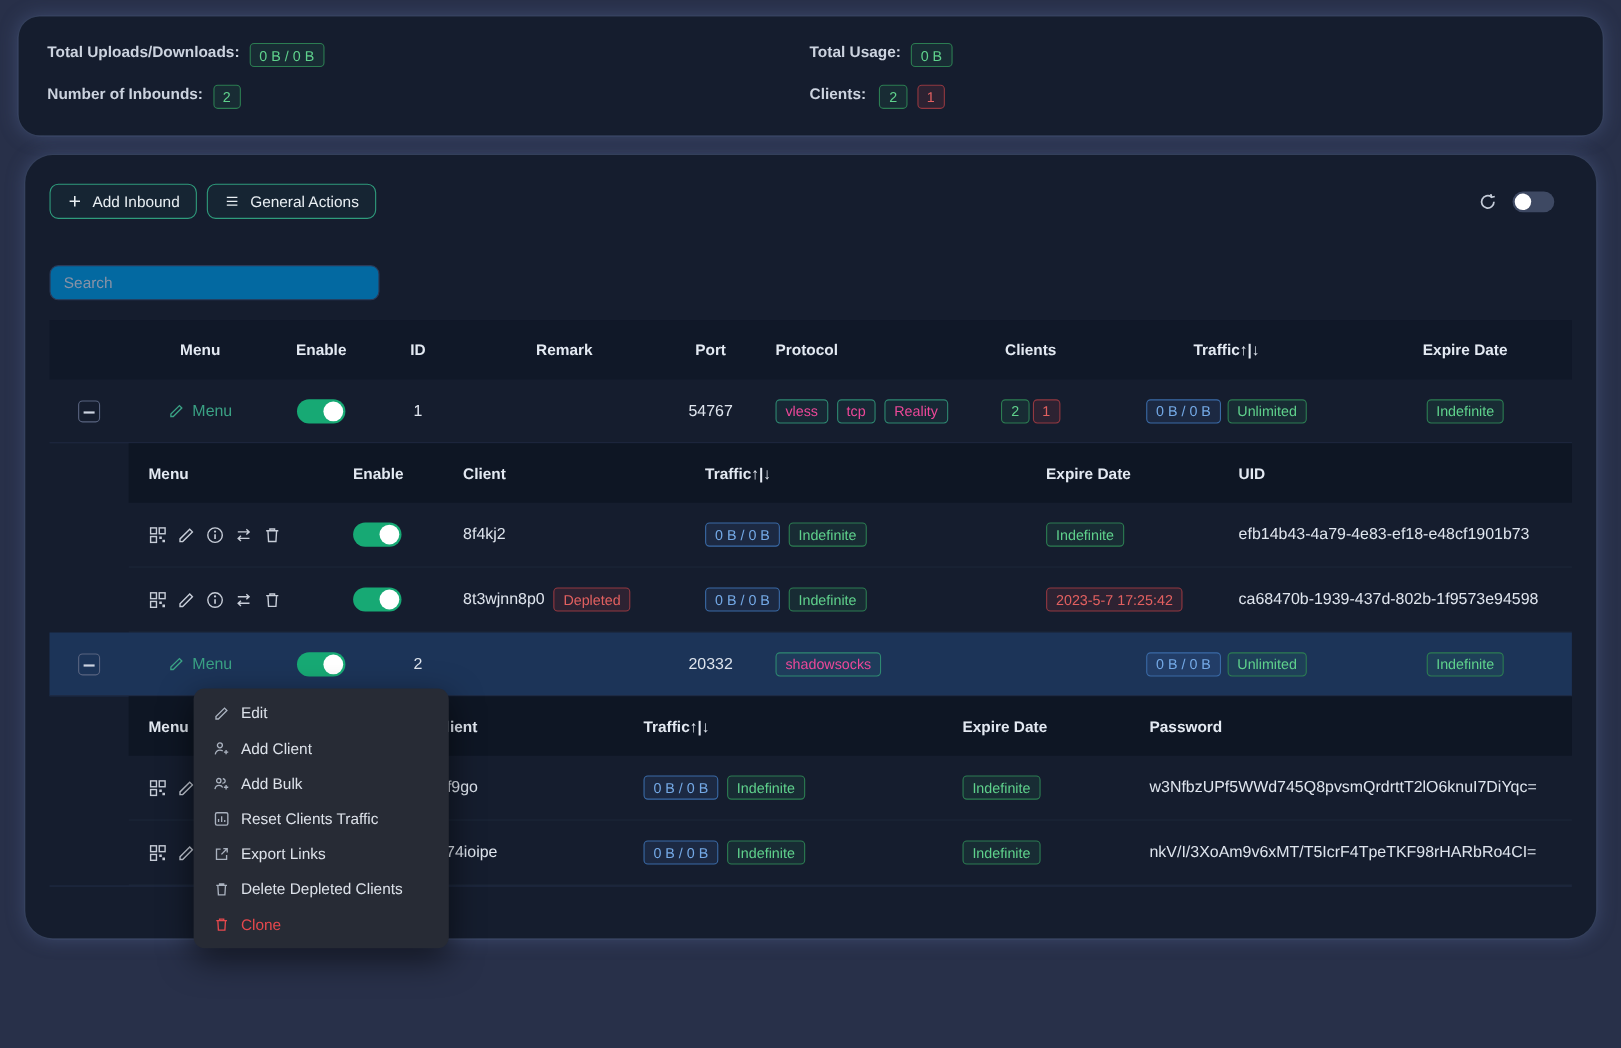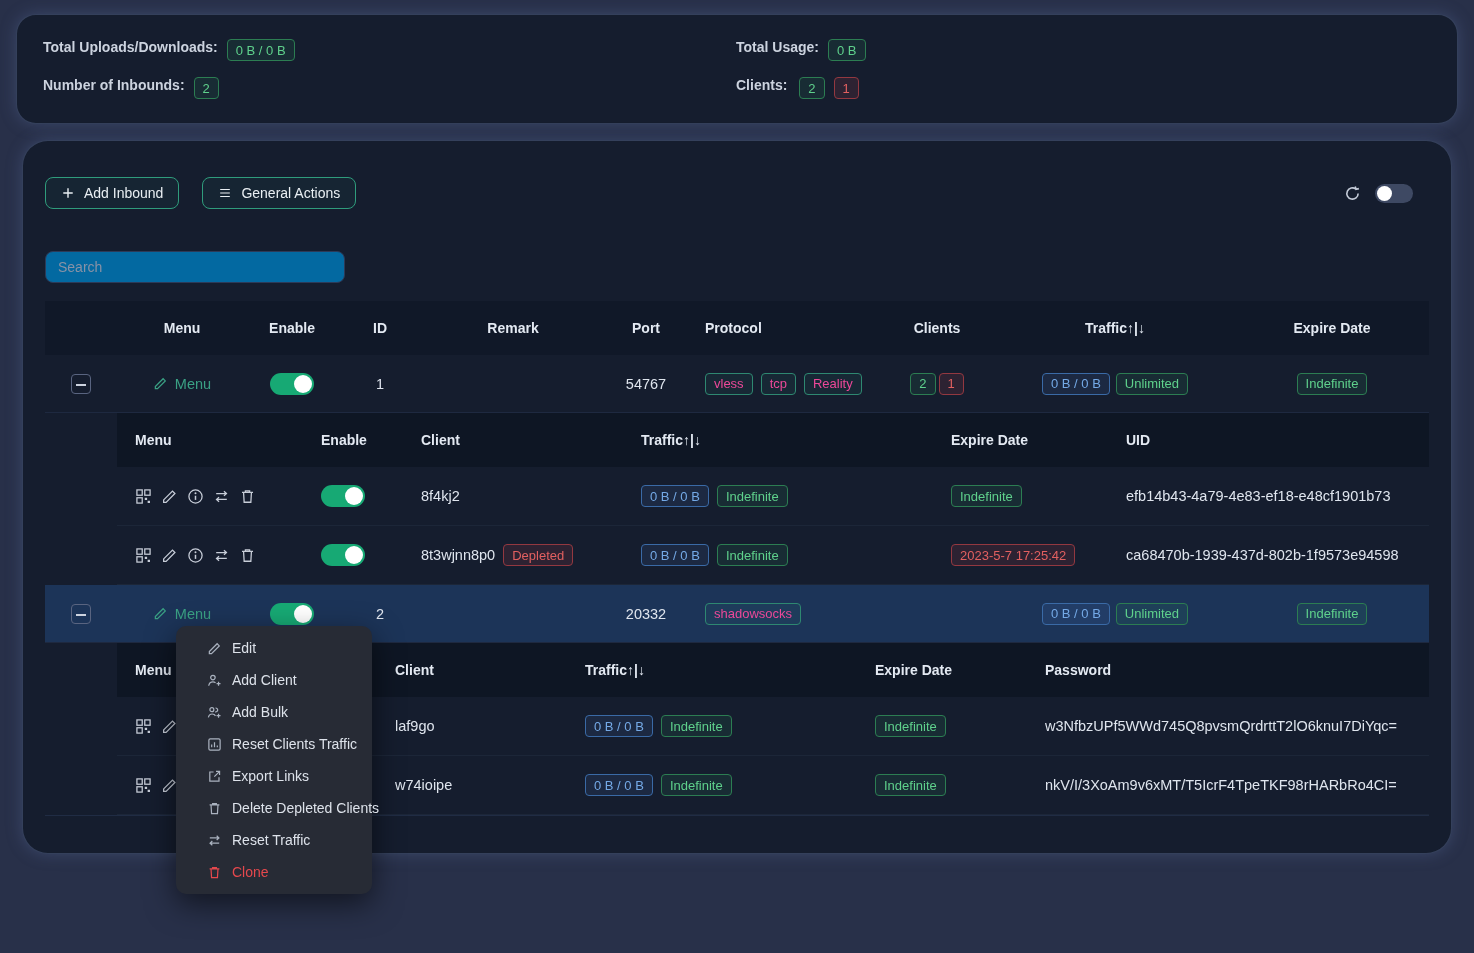--- a/index.html
+++ b/index.html
@@ -40,21 +40,21 @@
   .tag-red   { color:#e26060; border-color:#933840; background:rgba(210,70,80,.13); }
   .tag-blue  { color:#74a9e6; border-color:#3a6aa6; background:rgba(80,130,210,.12); }
   .tag-proto { color:#ec4899; border-color:#2e8871; background:rgba(46,136,113,.10); }
   
   .main-card {
     margin:16px 22px 0 22px;
     height:714px;
     border-radius:26px;
     padding:22px;
   }
-  .toolbar { display:flex; align-items:center; margin-top:14px; margin-bottom:42px; gap:23px; }
+  .toolbar { display:flex; align-items:center; margin-top:4px; margin-bottom:42px; gap:9px; }
   .btn {
     height:32px; padding:0 15px;
     border-radius:8px;
     border:1px solid #2f9c7c;
     background:rgba(47,156,124,.07);
     color:#e9eff3; font-size:14px; font-weight:500;
     display:inline-flex; align-items:center; gap:9px;
     cursor:pointer; font-family:inherit;
   }
   .toolbar-right { margin-left:auto; display:flex; align-items:center; gap:14px; padding-right:16px; }
@@ -97,22 +97,22 @@
   .menu-link { color:#3aa184; display:inline-flex; align-items:center; gap:7px; cursor:pointer; font-size:14.5px; }
   .expand-btn {
     width:20px; height:20px; border:1px solid #596480; border-radius:4px;
     background:transparent; position:relative; cursor:pointer;
   }
   .expand-btn::after { content:""; position:absolute; left:4px; right:4px; top:9px; height:2px; background:#ccd3df; }
   .uid-text, .pw-text, .client-name, .num-text { color:#dfe5ee; font-size:14.5px; }
   .table-footer { height:24px; border-top:1px solid #202c44; }
   
   .context-menu {
-    position:absolute; left:176px; top:626px; width:196px;
-    background:#272b35; border-radius:10px; padding:6px 17px;
+    position:absolute; left:176px; top:626px; width:232px;
+    background:#272b35; border-radius:10px; padding:6px 4px;
     box-shadow:0 10px 30px rgba(0,0,0,.55);
     z-index:10;
   }
   .menu-item {
     display:flex; align-items:center; gap:10px;
     height:32px; padding:0 14px;
     font-size:14px; color:#dde2ea; cursor:pointer; white-space:nowrap;
   }
   .mi-icon { display:inline-flex; color:#aab2bf; flex:none; }
   .menu-item.danger, .menu-item.danger .mi-icon { color:#e5484d; }
@@ -539,29 +539,20 @@
     <span>Export Links</span>
   </div>
   <div class="menu-item">
     <span class="mi-icon">
         <svg width="15" height="15" viewBox="0 0 16 16">
           <path d="M2.8 4.2h10.4M6 4.2V2.8h4v1.4M4.3 4.2l.55 9.2h6.3l.55-9.2" fill="none" stroke="currentColor" stroke-width="1.3"></path>
         </svg>
       </span>
     <span>Delete Depleted Clients</span>
   </div>
-  <div class="menu-item">
-    <span class="mi-icon">
-        <svg width="15" height="15" viewBox="0 0 16 16">
-          <path d="M3 5.2h9.4M10.3 3l2.4 2.2-2.4 2.2" fill="none" stroke="currentColor" stroke-width="1.3"></path>
-          <path d="M13 10.8H3.6M5.7 8.6 3.3 10.8l2.4 2.2" fill="none" stroke="currentColor" stroke-width="1.3"></path>
-        </svg>
-      </span>
-    <span>Reset Traffic</span>
-  </div>
   <div class="menu-item danger">
     <span class="mi-icon">
         <svg width="15" height="15" viewBox="0 0 16 16">
           <path d="M2.8 4.2h10.4M6 4.2V2.8h4v1.4M4.3 4.2l.55 9.2h6.3l.55-9.2" fill="none" stroke="currentColor" stroke-width="1.3"></path>
         </svg>
       </span>
     <span>Clone</span>
   </div>
 </div>
 

